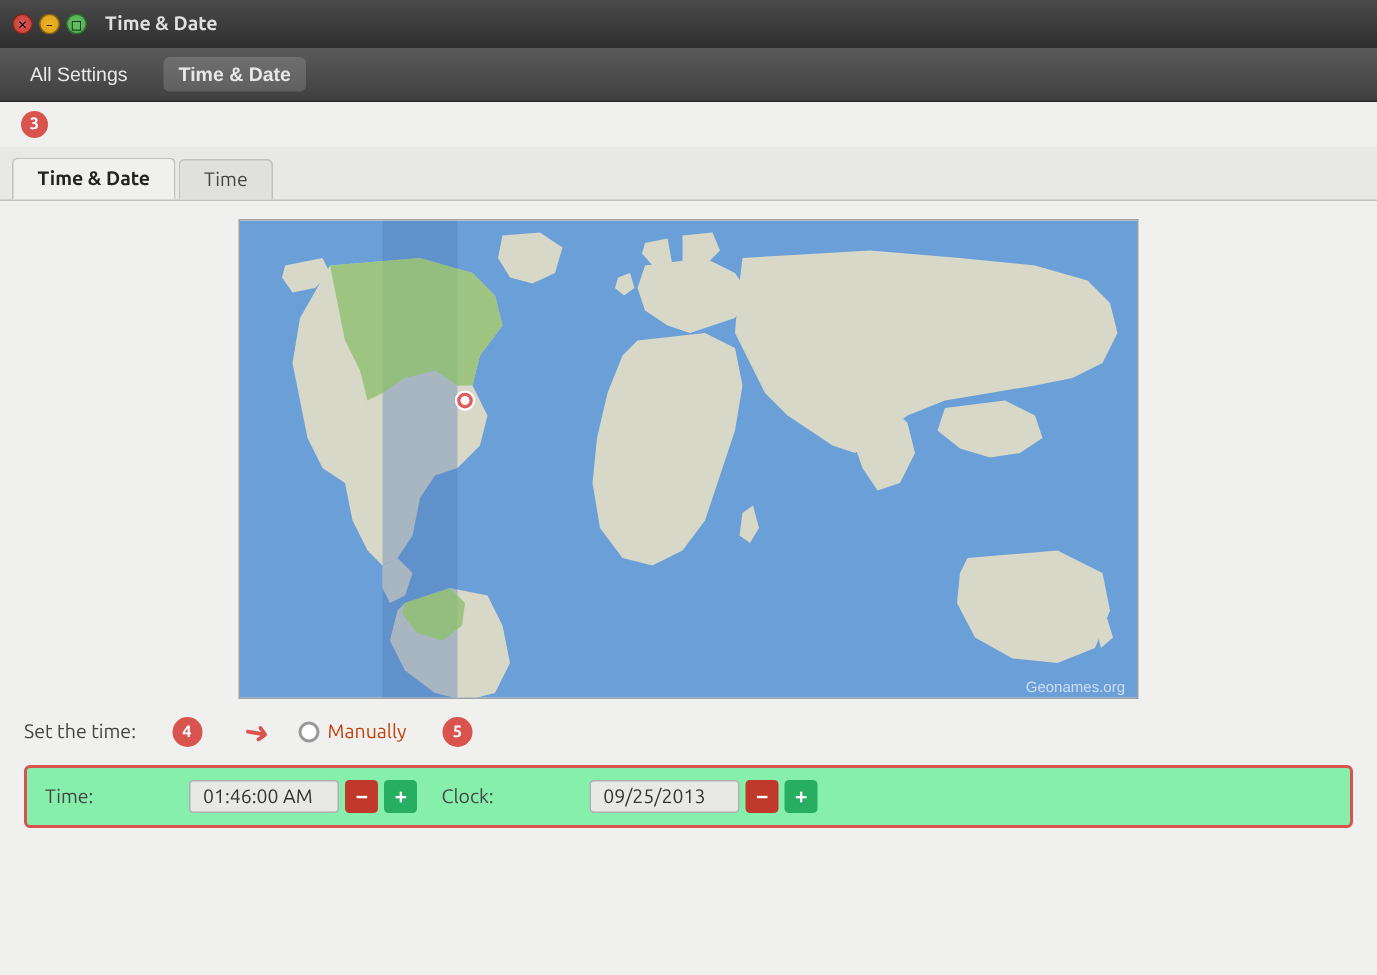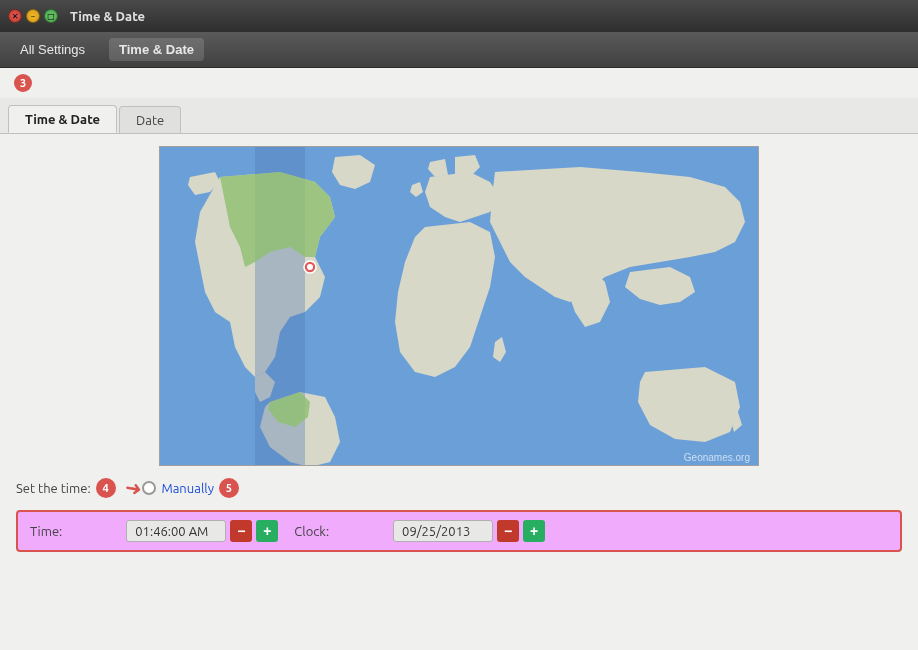--- a/index.html
+++ b/index.html
@@ -166,21 +166,21 @@
       padding: 0 6px;
       font-size: 13px;
       background: white;
       color: #222;
     }
 
     
     .set-time-row {
       display: flex;
       align-items: center;
-      gap: 5px;
+      gap: 24px;
       position: relative;
     }
     .set-time-label {
       color: #444;
       font-size: 13px;
     }
     .radio-option {
       display: flex;
       align-items: center;
       gap: 5px;
@@ -201,21 +201,21 @@
     }
     .radio-circle.checked::after {
       content: '';
       width: 6px;
       height: 6px;
       background: #e05c5c;
       border-radius: 50%;
     }
     .radio-label {
       font-size: 13px;
-      color: #1d4ed8;
+      color: #c2410c;
     }
 
     
     .annotation-badge {
       display: inline-flex;
       align-items: center;
       justify-content: center;
       background: #d9534f;
       color: white;
       font-size: 11px;
@@ -227,21 +227,21 @@
     }
 
     
     .time-date-row {
       display: flex;
       align-items: center;
       gap: 16px;
       padding: 8px 12px;
       border: 2px solid #d9534f;
       border-radius: 4px;
-      background: #f0abfc;
+      background: #86efac;
     }
     .control-label {
       color: #444;
       font-size: 13px;
     }
     .time-input-display {
       background: #e8e8e6;
       border: 1px solid #b0b0b0;
       border-radius: 3px;
       padding: 3px 8px;
@@ -304,21 +304,21 @@
 
   <div class="top-badges">
     <span class="badge">3</span>
   </div>
 
   <div class="tabbar">
     <div class="tab active">
       <span>Time &amp; Date</span>
     </div>
     <div class="tab">
-      <span>Date</span>
+      <span>Time</span>
     </div>
   </div>
 
   <div class="content-panel">
 
     <div class="world-map-container">
       <div class="world-map">
         <svg width="600" height="320" viewBox="0 0 600 320" xmlns="http://www.w3.org/2000/svg">
 
           <rect width="600" height="320" fill="#6a9fd8"></rect>

